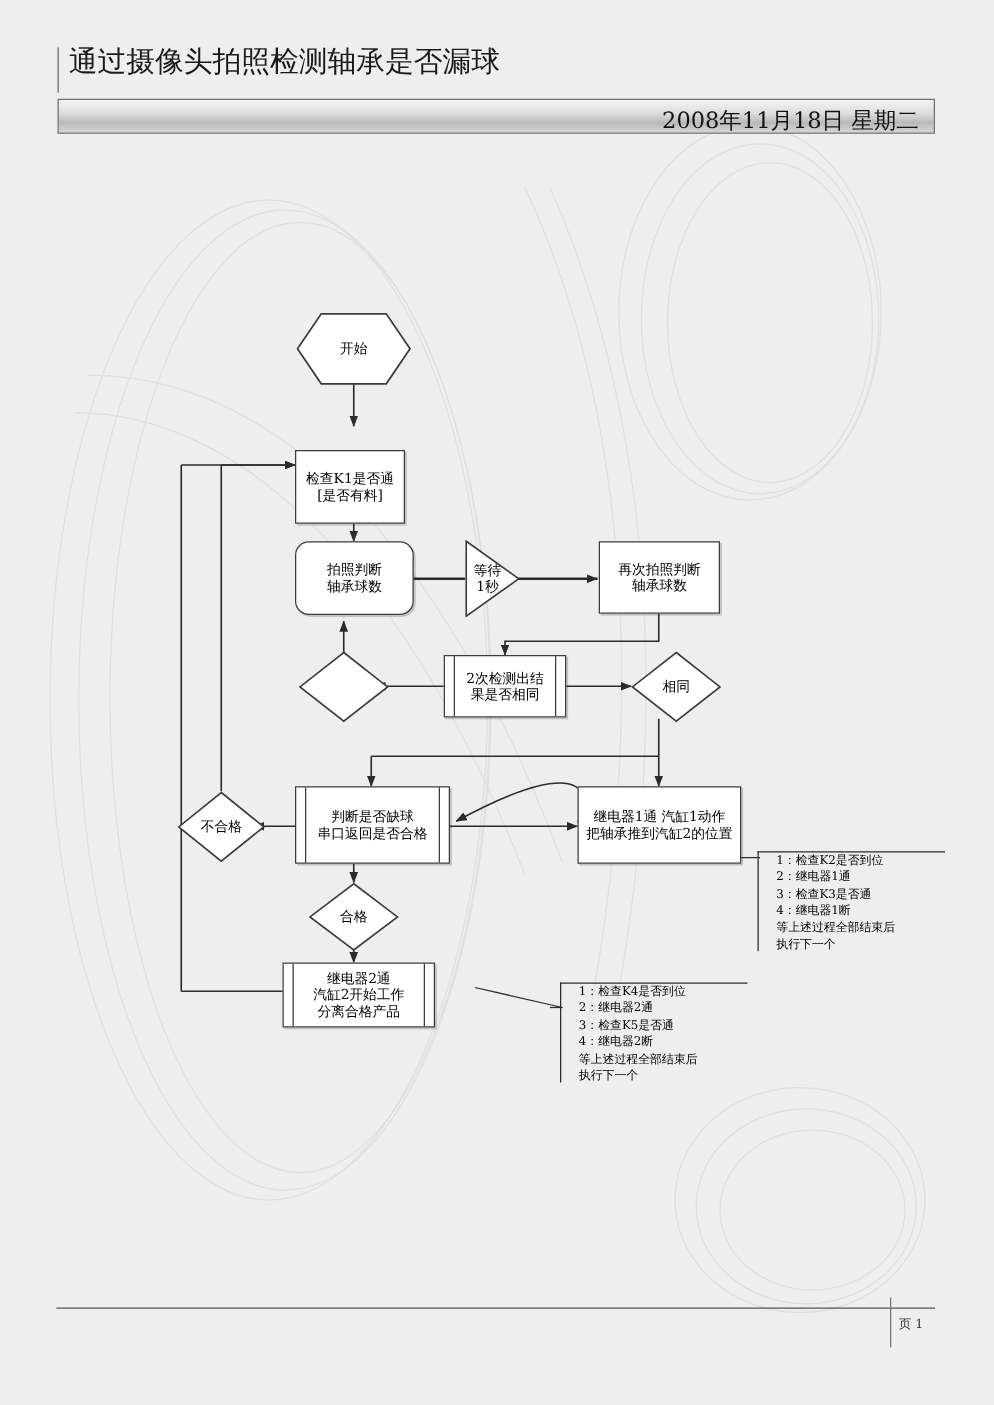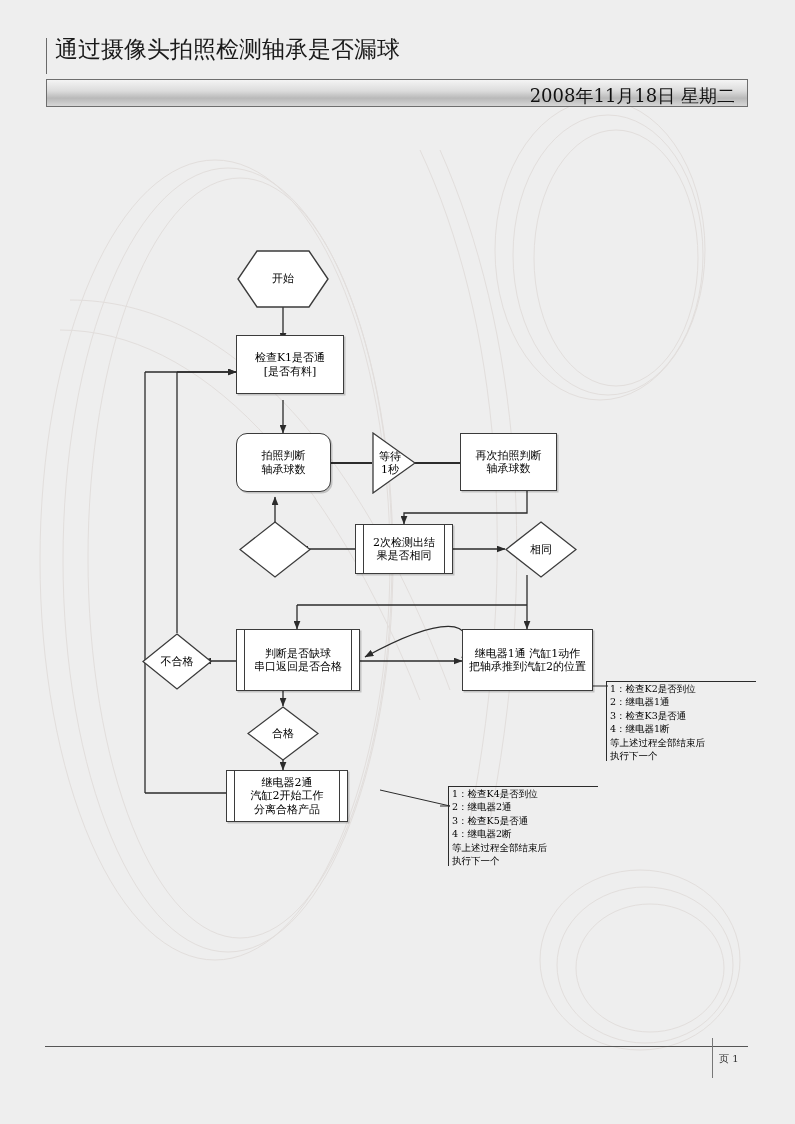--- a/index.html
+++ b/index.html
@@ -49,21 +49,21 @@
   .proc2{background:#fff;border:1px solid #3b3b3b;font-size:11px;
          box-shadow:1.5px 1.5px 0 rgba(0,0,0,.18);}
   .proc2::before,.proc2::after{content:"";position:absolute;top:0;bottom:0;width:1px;background:#3b3b3b;}
   .proc2::before{left:7px;} .proc2::after{right:7px;}
 
   .hex-txt,.dia-txt,.tri-txt{position:absolute;z-index:5;display:flex;align-items:center;
       justify-content:center;text-align:center;font-size:11px;color:#000;
       font-family:"DejaVu Serif","Liberation Serif",serif;line-height:1.22;white-space:pre-line;}
 
   .note{position:absolute;z-index:6;font-size:9.5px;color:#000;line-height:1.42;
-        white-space:pre-line;padding-left:3px;box-sizing:border-box;
+        white-space:pre-line;padding-left:14px;box-sizing:border-box;
         border-left:1px solid #2b2b2b;border-top:1px solid #2b2b2b;
         font-family:"DejaVu Serif","Liberation Serif",serif;}
 </style>
 </head>
 <body>
 
 <div class="page">
 
   <svg class="watermark" viewBox="0 0 795 1124" xmlns="http://www.w3.org/2000/svg">
     <g fill="none" stroke="#e2dedc" stroke-width="1">
@@ -142,37 +142,37 @@
       <path d="M380,790 L450,806" stroke-width="1"></path>
       <path d="M556,686 L520,672" stroke-width="1"></path>
     </g>
   </svg>
 
   <svg class="node" style="left:237px;top:250px;width:92px;height:58px;padding:0;border:none;background:none;" viewBox="0 0 92 58" xmlns="http://www.w3.org/2000/svg">
     <polygon points="20,1 72,1 91,29 72,57 20,57 1,29" fill="#ffffff" stroke="#3b3b3b" stroke-width="1.4"></polygon>
   </svg>
   <div class="hex-txt" style="left:237px;top:250px;width:92px;height:58px;">开始</div>
 
-  <div class="node proc" style="left:236px;top:335px;width:108px;height:59px;">
+  <div class="node proc" style="left:236px;top:360px;width:88px;height:59px;">
     <span class="lbl">检查K1是否通
 [是否有料]</span>
   </div>
 
   <div class="node proc" style="left:236px;top:433px;width:95px;height:59px;border-radius:11px;">
     <span class="lbl">拍照判断
 轴承球数</span>
   </div>
 
   <svg class="node" style="left:372px;top:432px;width:44px;height:62px;border:none;background:none;" viewBox="0 0 44 62" xmlns="http://www.w3.org/2000/svg">
     <polygon points="1,1 43,31 1,61" fill="#ffffff" stroke="#3b3b3b" stroke-width="1.3"></polygon>
   </svg>
   <div class="tri-txt" style="left:372px;top:432px;width:36px;height:62px;">等待
 1秒</div>
 
-  <div class="node proc" style="left:460px;top:433px;width:97px;height:58px;">
+  <div class="node proc" style="left:479px;top:433px;width:97px;height:58px;">
     <span class="lbl">再次拍照判断
 轴承球数</span>
   </div>
 
   <div class="node proc2" style="left:355px;top:524px;width:98px;height:50px;">
     <span class="lbl">2次检测出结
 果是否相同</span>
   </div>
 
   <svg class="node" style="left:239px;top:521px;width:72px;height:57px;border:none;background:none;" viewBox="0 0 72 57" xmlns="http://www.w3.org/2000/svg">

